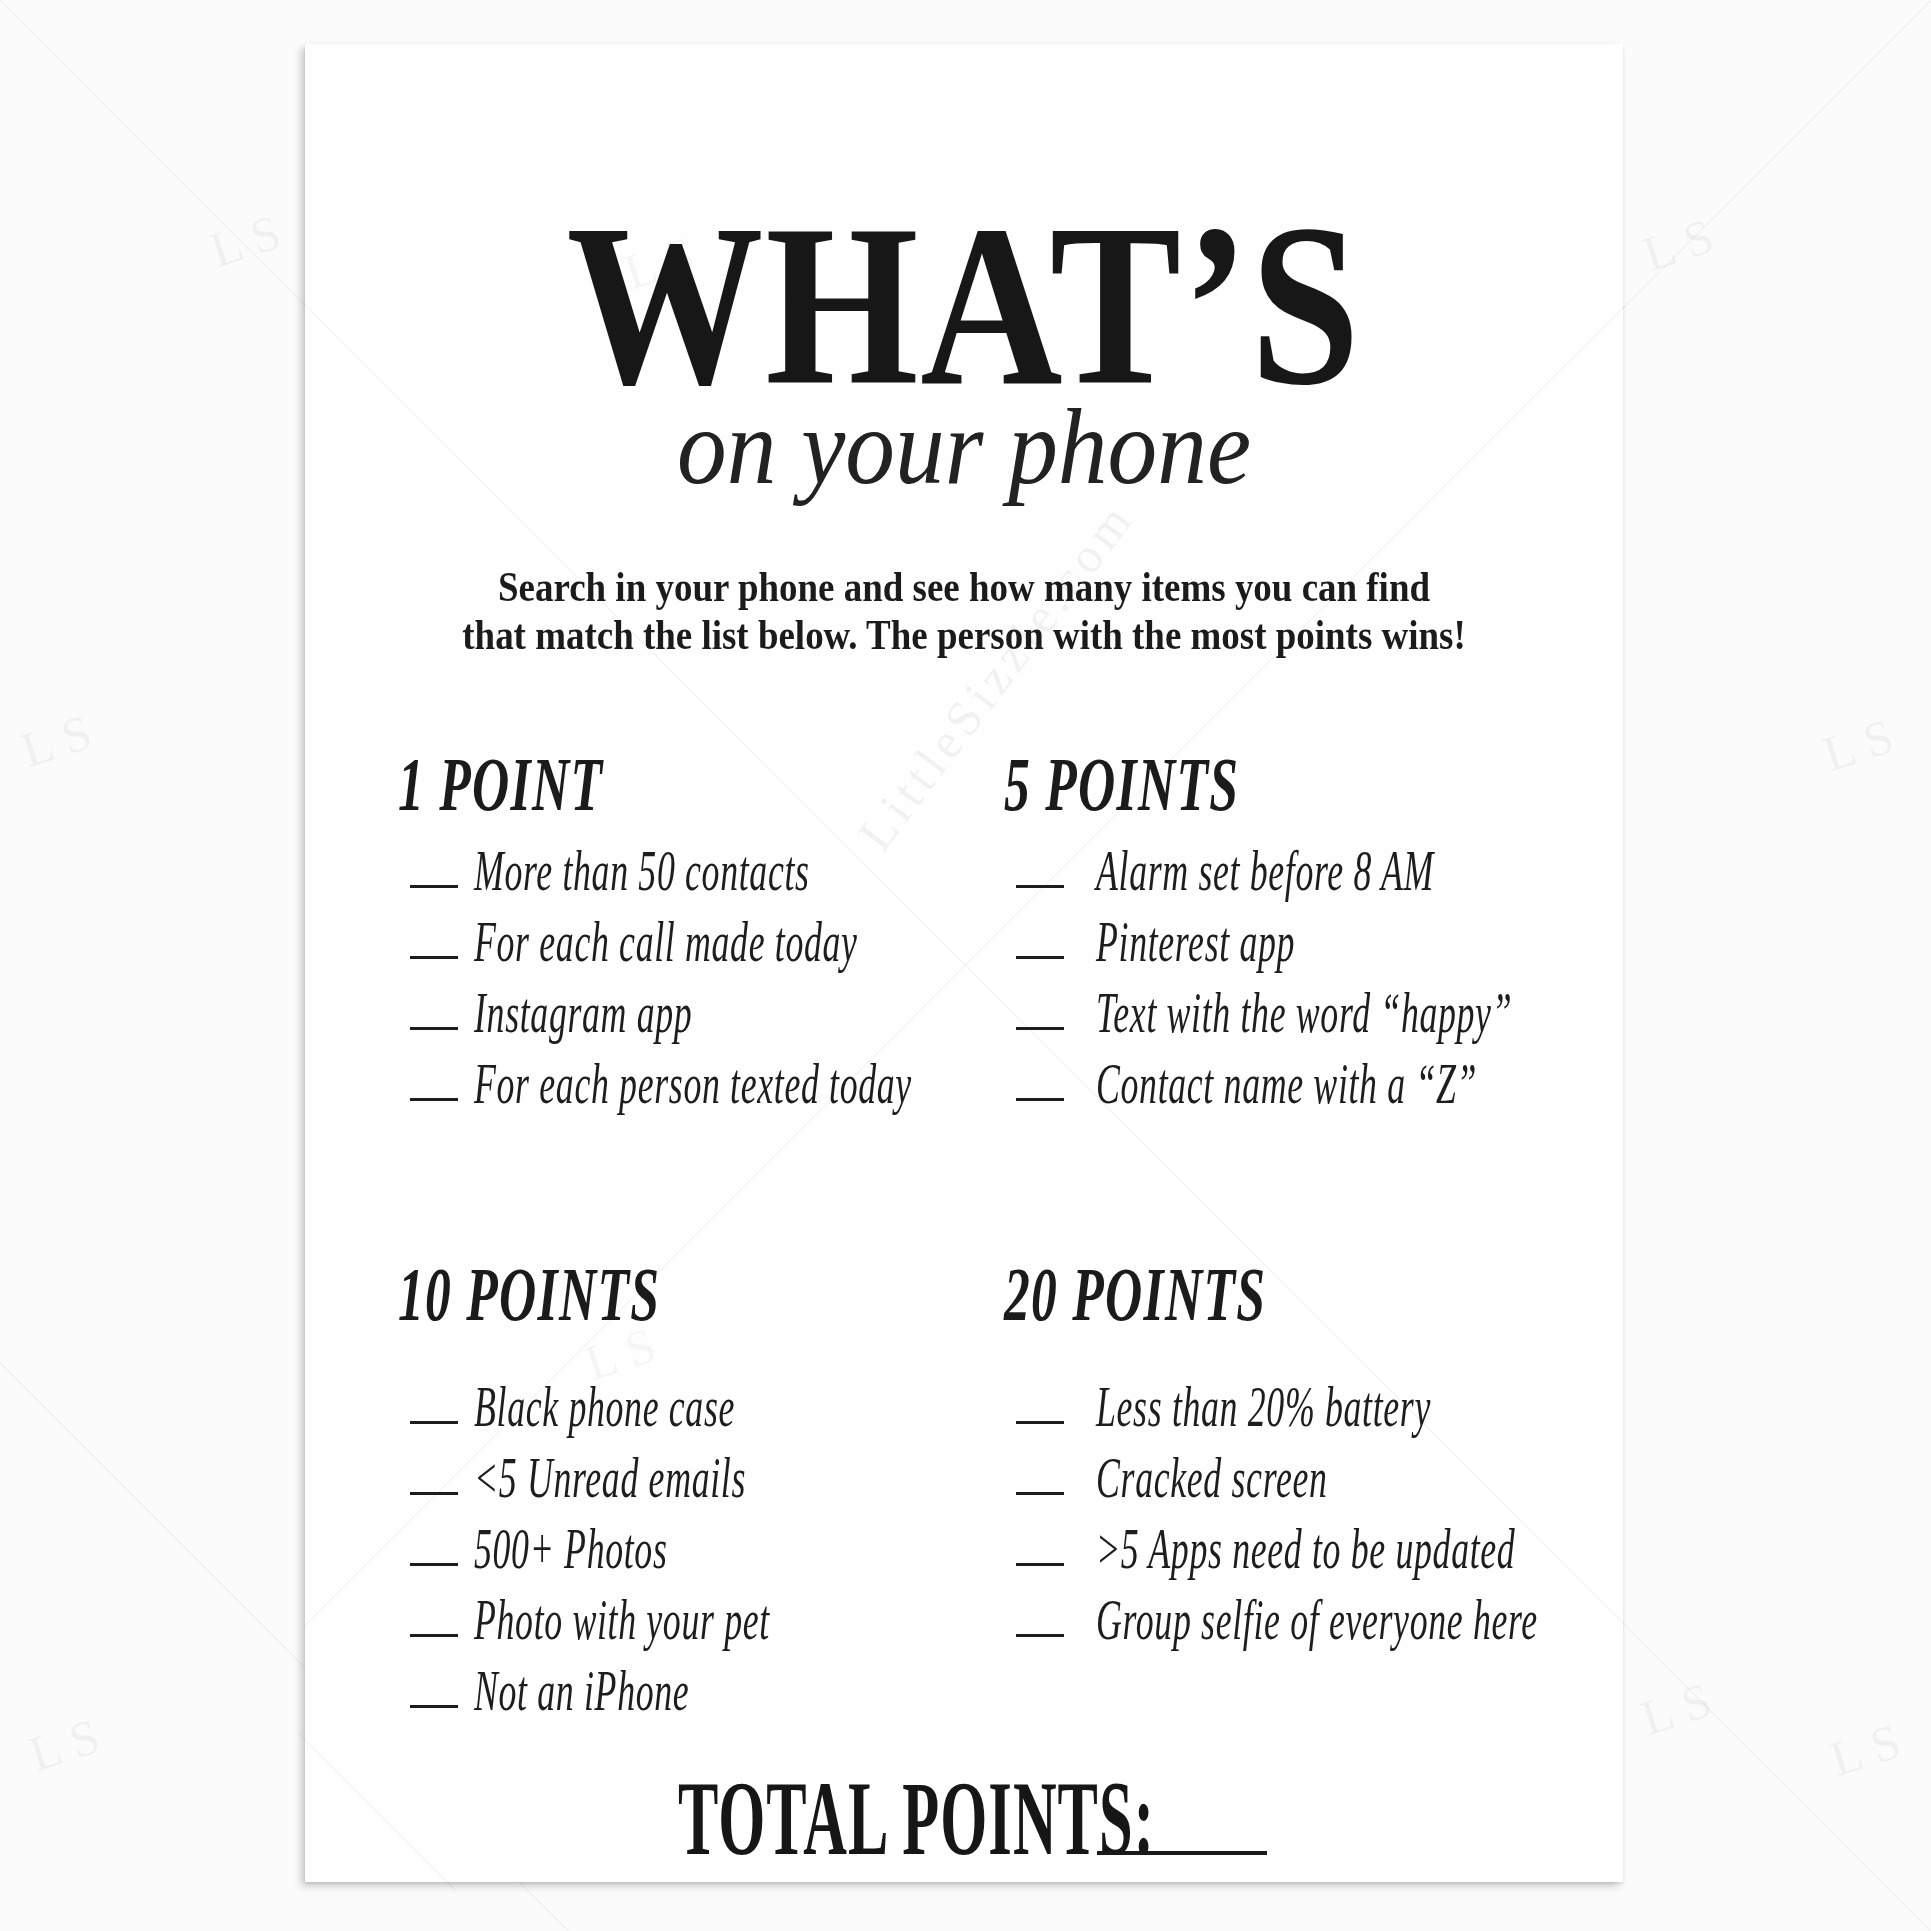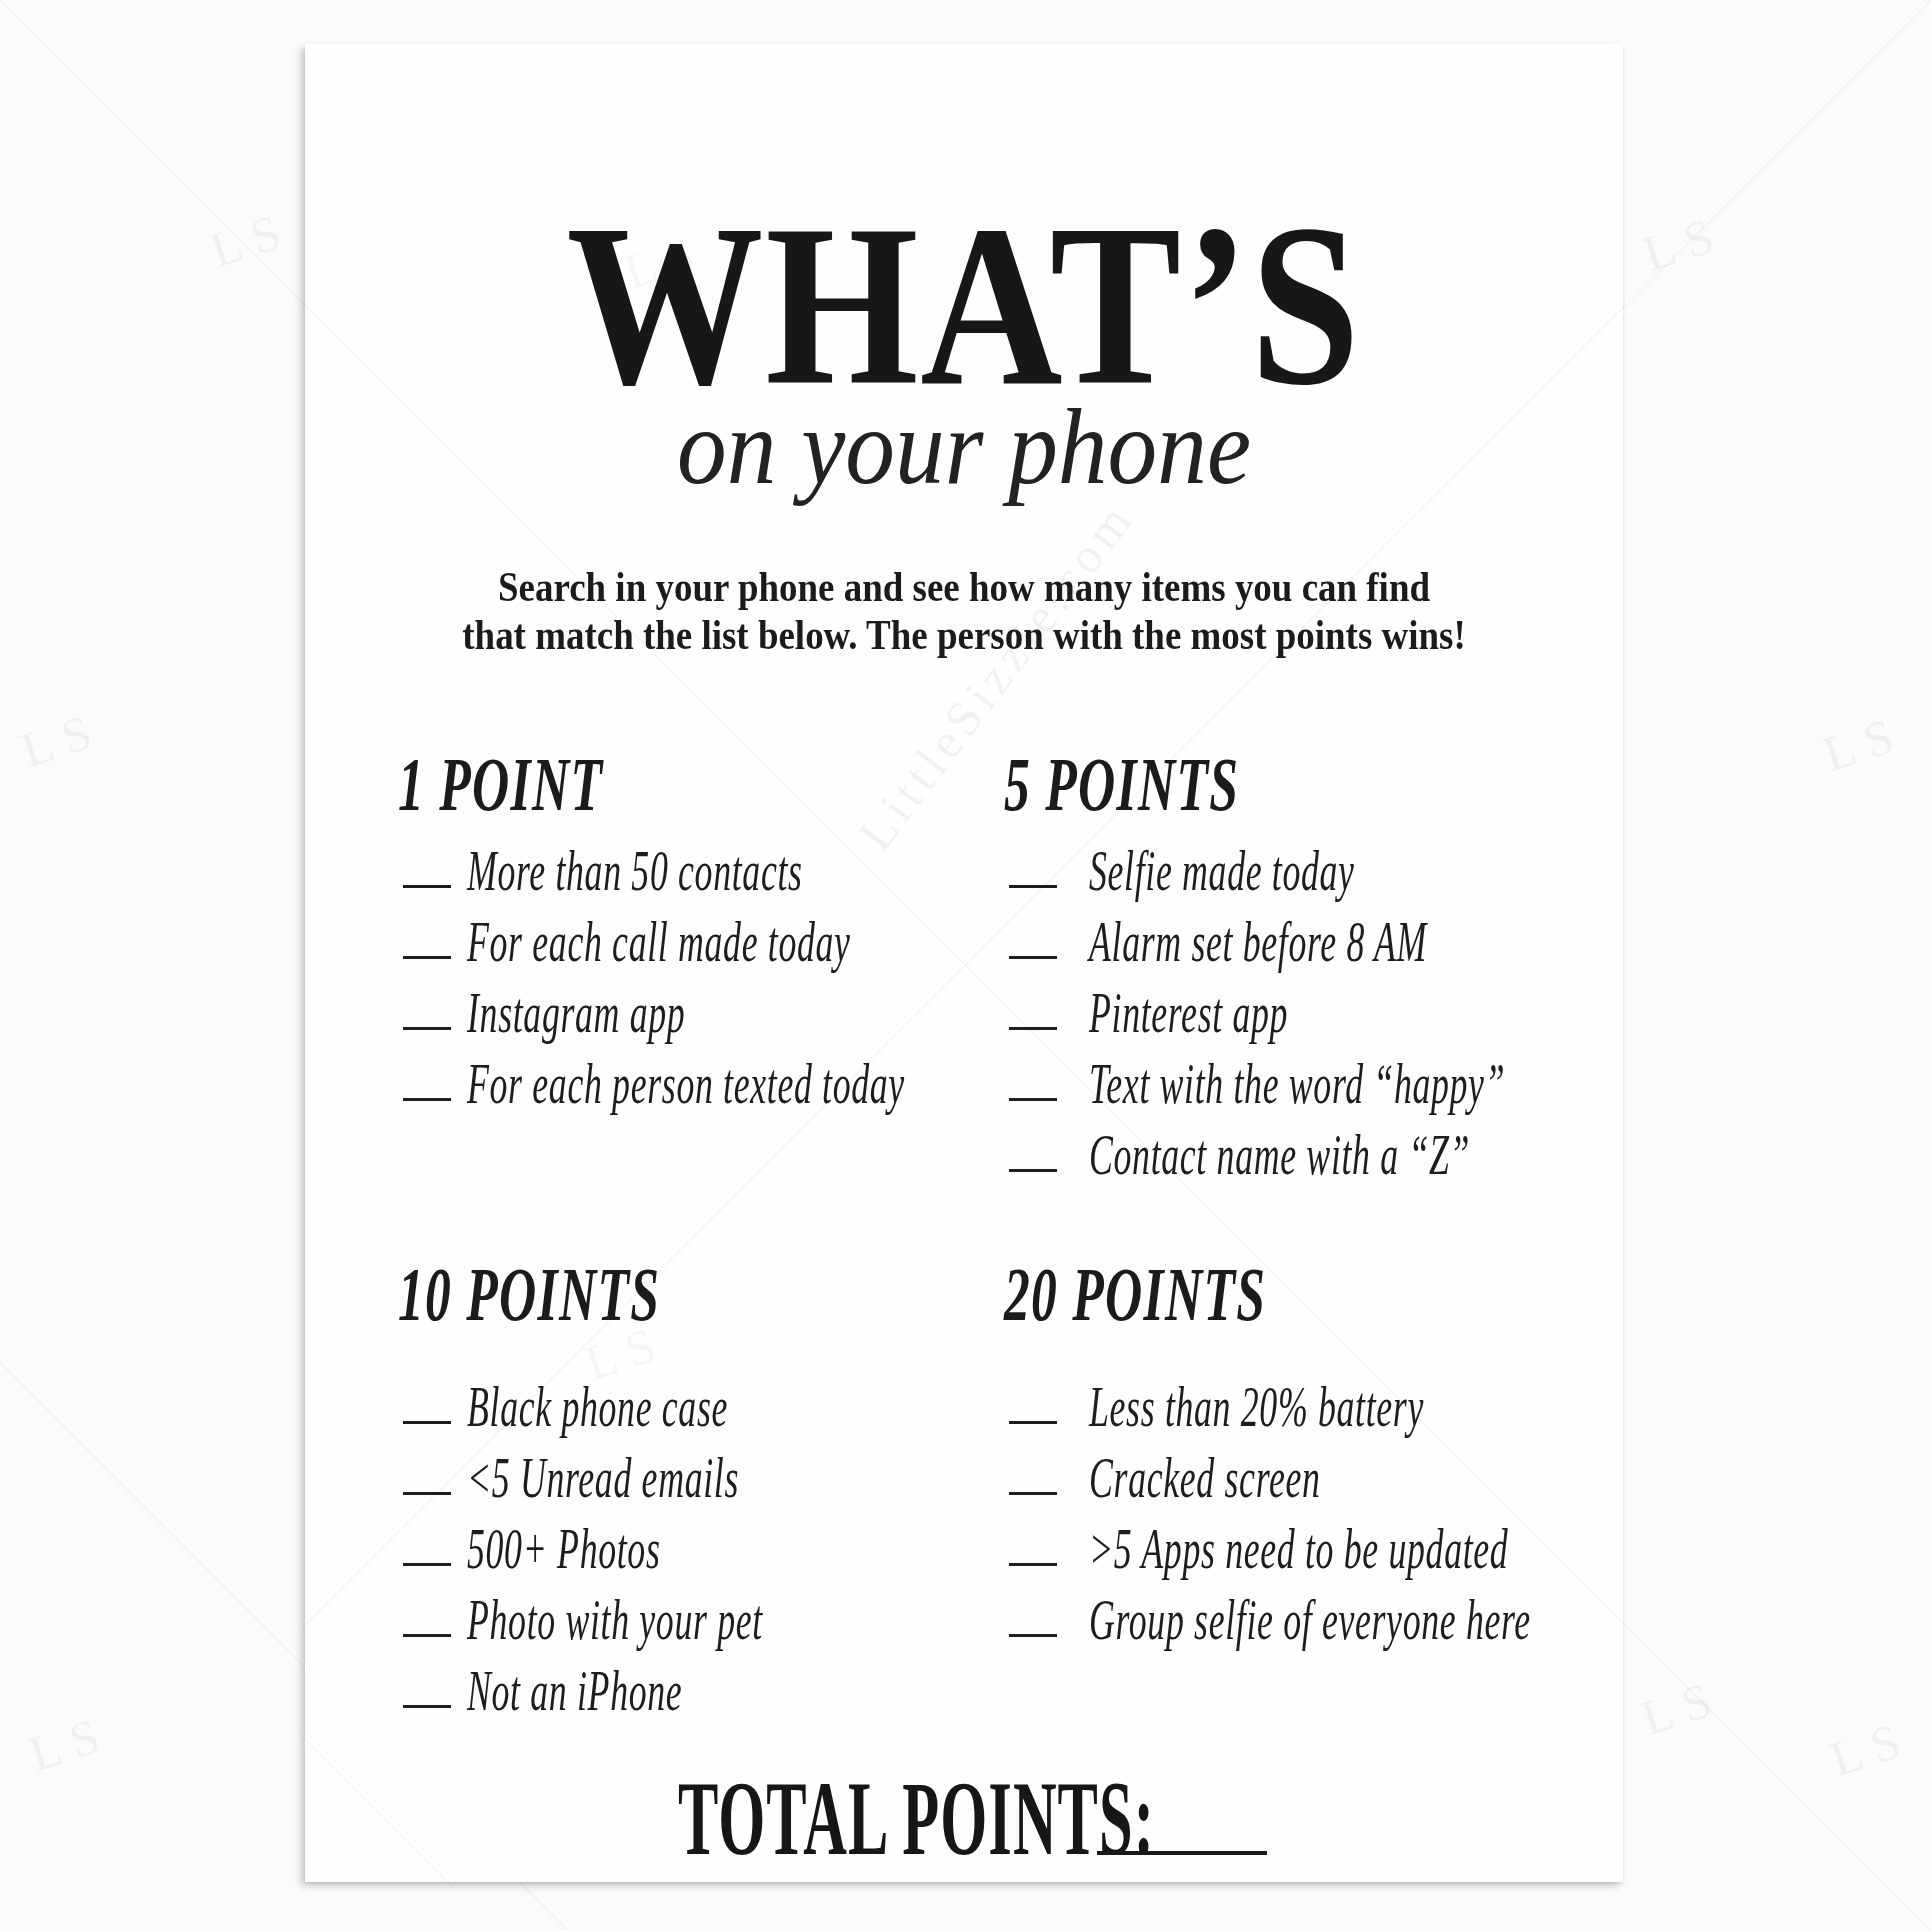--- a/index.html
+++ b/index.html
@@ -62,21 +62,21 @@
   .sec{position:absolute;width:623px;font-style:italic;}
   .sec h2{
     margin:0;font-size:77px;line-height:77px;font-weight:600;
     letter-spacing:1.9px;color:#1b1b1b;white-space:nowrap;
     transform:scaleX(0.67);transform-origin:left center;
   }
   .sec.s1{left:93px;top:702px;}
   .sec.s2{left:699px;top:702px;}
   .sec.s3{left:93px;top:1212px;}
   .sec.s4{left:699px;top:1212px;}
-  .sec ul{list-style:none;margin:5px;padding:0;}
+  .sec ul{list-style:none;margin:12px;padding:0;}
   .sec.s1 ul,.sec.s2 ul{margin-top:12.6px;}
   .sec.s3 ul,.sec.s4 ul{margin-top:39px;}
   .sec li{
     position:relative;height:71px;line-height:71px;white-space:nowrap;
   }
   .sec.s1 li,.sec.s3 li{padding-left:64px;}
   .sec.s2 li,.sec.s4 li{padding-left:80px;}
   .blank{
     position:absolute;left:0;top:49px;width:48px;height:0;
     border-bottom:3.9px solid #1d1d1d;
@@ -136,21 +136,20 @@
         <li><span class="blank"></span><span class="itxt">More than 50 contacts</span></li>
         <li><span class="blank"></span><span class="itxt">For each call made today</span></li>
         <li><span class="blank"></span><span class="itxt">Instagram app</span></li>
         <li><span class="blank"></span><span class="itxt">For each person texted today</span></li>
       </ul>
     </section>
 
     <section class="sec s2">
       <h2>5 POINTS</h2>
       <ul>
-        <li><span class="blank"></span><span class="itxt">Selfie made today</span></li>
         <li><span class="blank"></span><span class="itxt">Alarm set before 8 AM</span></li>
         <li><span class="blank"></span><span class="itxt">Pinterest app</span></li>
         <li><span class="blank"></span><span class="itxt">Text with the word “happy”</span></li>
         <li><span class="blank"></span><span class="itxt">Contact name with a “Z”</span></li>
       </ul>
     </section>
 
     <section class="sec s3">
       <h2>10 POINTS</h2>
       <ul>

